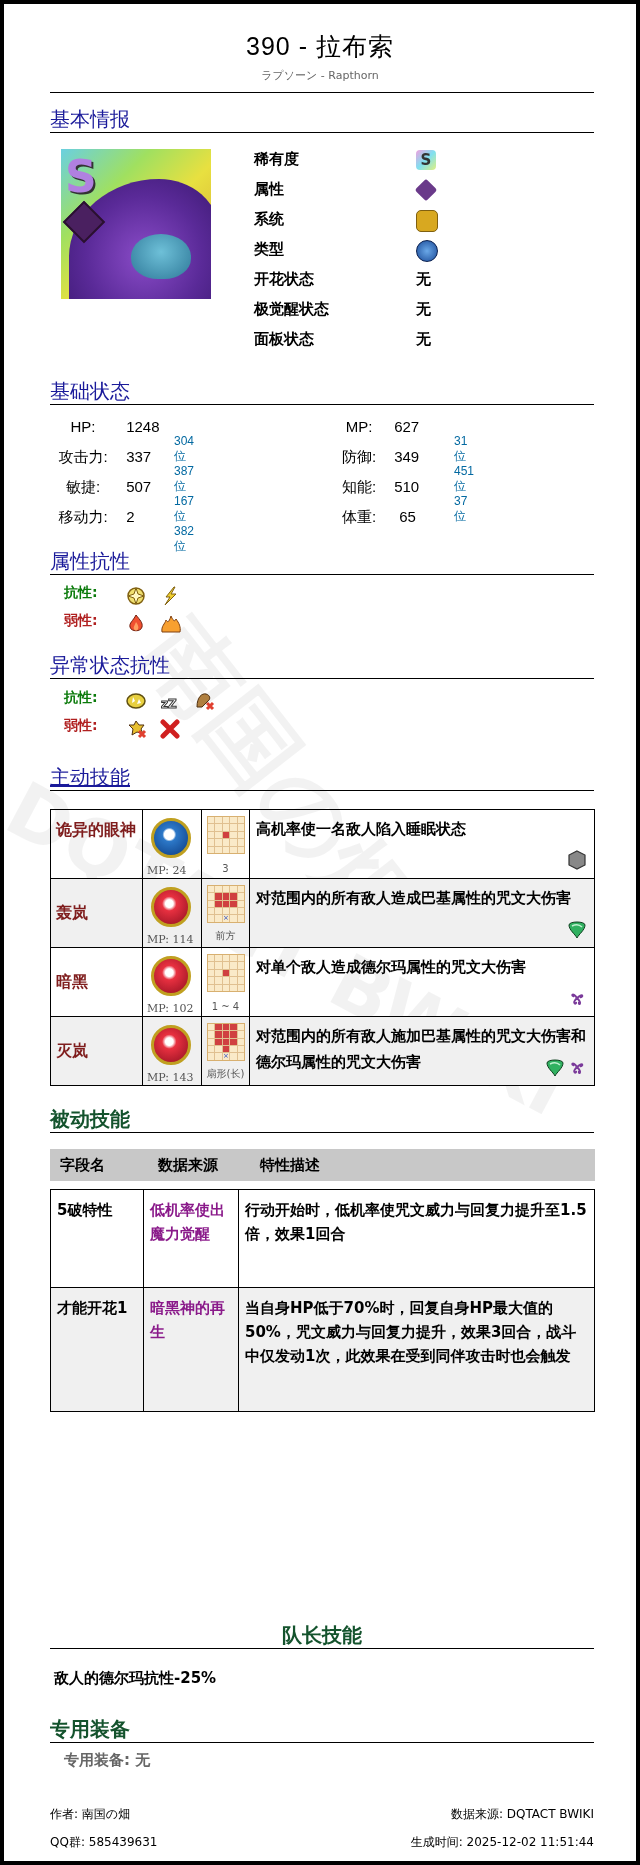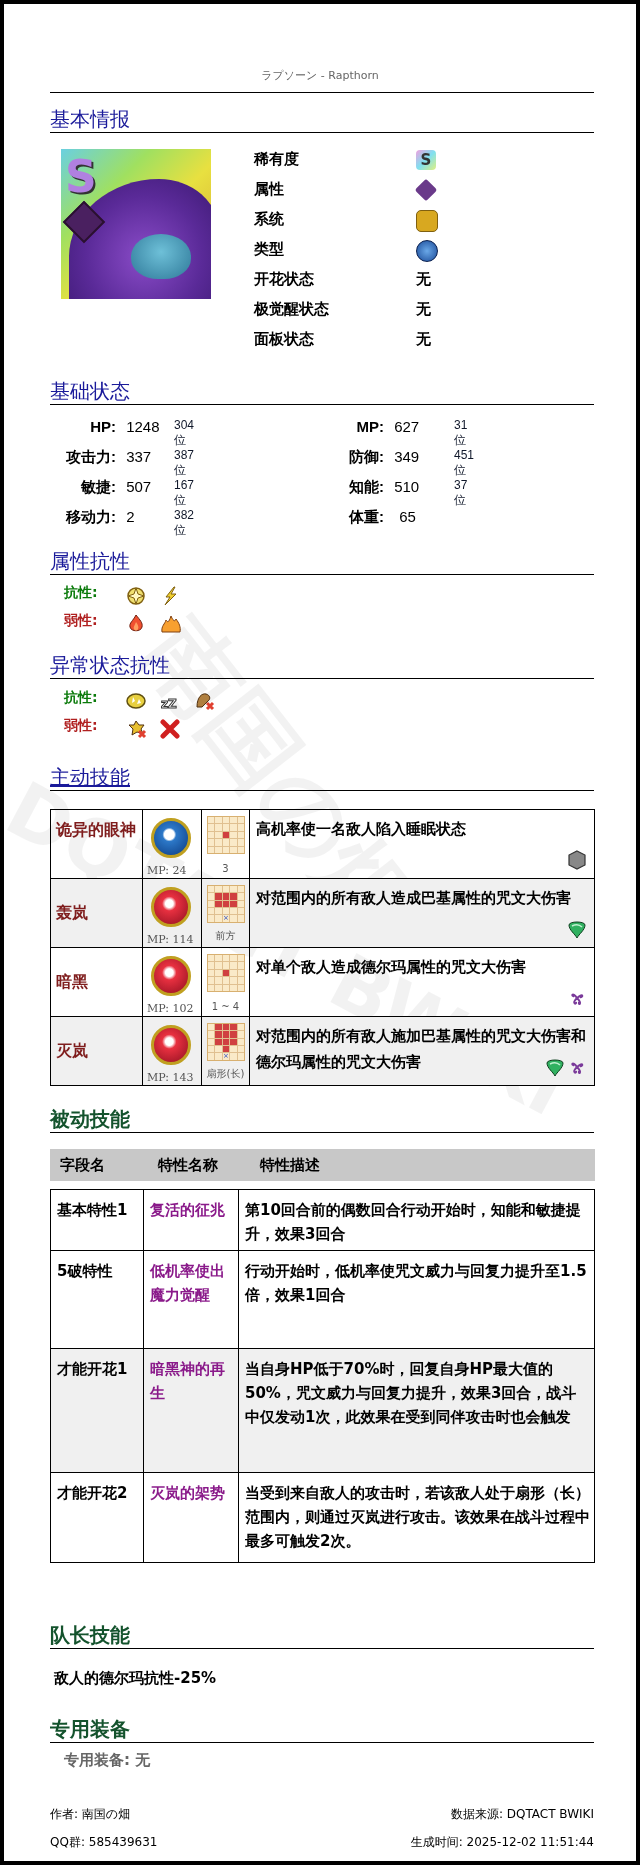--- a/index.html
+++ b/index.html
@@ -30,23 +30,23 @@
     color: #b080e0; text-shadow: 2px 2px 0 #333; font-family: "DejaVu Sans", sans-serif; }
   .portrait .gem { position: absolute; left: 8px; top: 58px; width: 26px; height: 26px; background: #4a2060;
     transform: rotate(45deg); border: 2px solid #2a1030; }
 
   .info-row { position: absolute; left: 250px; width: 300px; height: 30px; font-size: 15px; font-weight: bold; }
   .info-row .k { position: absolute; left: 0; top: 0; }
   .info-row .v { position: absolute; left: 162px; top: 0; }
   .ico { display: inline-block; width: 20px; height: 20px; border-radius: 50%; vertical-align: middle; }
 
   .stat { position: absolute; height: 28px; font-size: 15px; font-family: "Liberation Sans", sans-serif; }
-  .stat .lbl { display: inline-block; text-align: right; font-weight: bold; }
+  .stat .lbl { display: inline-block; text-align: center; }
   .stat .val { display: inline-block; }
-  .stat .rank { position: absolute; top: 0; font-size: 12px; color: #0f172a; }
+  .stat .rank { position: absolute; top: 16px; font-size: 12px; color: #0369a1; }
 
   .res-row { position: absolute; left: 60px; height: 26px; font-size: 14px; font-weight: bold; }
   .res-row .k.good { color: #0a7a0a; }
   .res-row .k.bad { color: #b02020; }
   .res-icon { position: absolute; width: 20px; height: 20px; top: 2px; }
 
   table.skills { position: absolute; left: 46px; top: 805px; width: 545px; border-collapse: collapse; }
   table.skills td { border: 1.5px solid #000; vertical-align: top; padding: 0; }
   table.skills tr { height: 69px; }
   table.skills tr.alt td { background: #f0f0f0; }
@@ -85,20 +85,21 @@
   .wm { position: absolute; color: rgba(0,0,0,0.05); font-weight: bold; white-space: nowrap; pointer-events: none; }
 </style>
 </head>
 <body>
 
 <div class="page">
 
   <div class="wm" style="left:210px;top:590px;font-size:92px;transform:rotate(52deg);transform-origin:left top;">南国の畑</div>
   <div class="wm" style="left:30px;top:760px;font-size:76px;transform:rotate(28deg);transform-origin:left top;">DQTACT BWIKI</div>
 
+  <div class="title">390 - 拉布索</div>
   <div class="subtitle">ラプソーン - Rapthorn</div>
   <div class="hr-top"></div>
 
   <div class="sec-head" style="top:102px;">基本情报</div>
   <div class="portrait">
     <div class="cloak"></div>
     <div class="face"></div>
     <div class="s-badge">S</div>
     <div class="gem"></div>
   </div>
@@ -439,49 +440,39 @@
               </svg>
         </span>
       </td>
     </tr>
   </tbody>
     </table>
 
   <div class="sec-head bold" style="top:1102px;">被动技能</div>
   <div class="p-head">
     <span style="left:10px;">字段名</span>
-    <span style="left:108px;">特性名称</span>
+    <span style="left:108px;">数据来源</span>
     <span style="left:210px;">特性描述</span>
   </div>
   <table class="passive">
     <tbody>
-        <tr style="height:58px;">
-      <td class="pf">基本特性1</td>
-      <td class="pn">复活的征兆</td>
-      <td>第10回合前的偶数回合行动开始时，知能和敏捷提升，效果3回合</td>
-    </tr>
     <tr style="height:98px;">
       <td class="pf">5破特性</td>
       <td class="pn">低机率使出魔力觉醒</td>
       <td>行动开始时，低机率使咒文威力与回复力提升至1.5倍，效果1回合</td>
     </tr>
     <tr class="alt" style="height:124px;">
       <td class="pf">才能开花1</td>
       <td class="pn">暗黑神的再生</td>
       <td>当自身HP低于70%时，回复自身HP最大值的50%，咒文威力与回复力提升，效果3回合，战斗中仅发动1次，此效果在受到同伴攻击时也会触发</td>
     </tr>
-    <tr style="height:90px;">
-      <td class="pf">才能开花2</td>
-      <td class="pn">灭岚的架势</td>
-      <td>当受到来自敌人的攻击时，若该敌人处于扇形（长）范围内，则通过灭岚进行攻击。该效果在战斗过程中最多可触发2次。</td>
-    </tr>
   </tbody>
     </table>
 
-  <div class="sec-head bold" style="top:1618px;">队长技能</div>
+  <div class="sec-head bold" style="top:1618px;text-align:center;">队长技能</div>
   <div class="leader">敌人的德尔玛抗性-25%</div>
 
   <div class="sec-head bold" style="top:1712px;">专用装备</div>
   <div class="equip">专用装备: 无</div>
 
   <div class="foot" style="left:46px;top:1802px;">作者: 南国の畑</div>
   <div class="foot" style="left:46px;top:1830px;">QQ群: 585439631</div>
   <div class="foot" style="right:42px;top:1802px;">数据来源: DQTACT BWIKI</div>
   <div class="foot" style="right:42px;top:1830px;">生成时间: 2025-12-02 11:51:44</div>
 </div>

